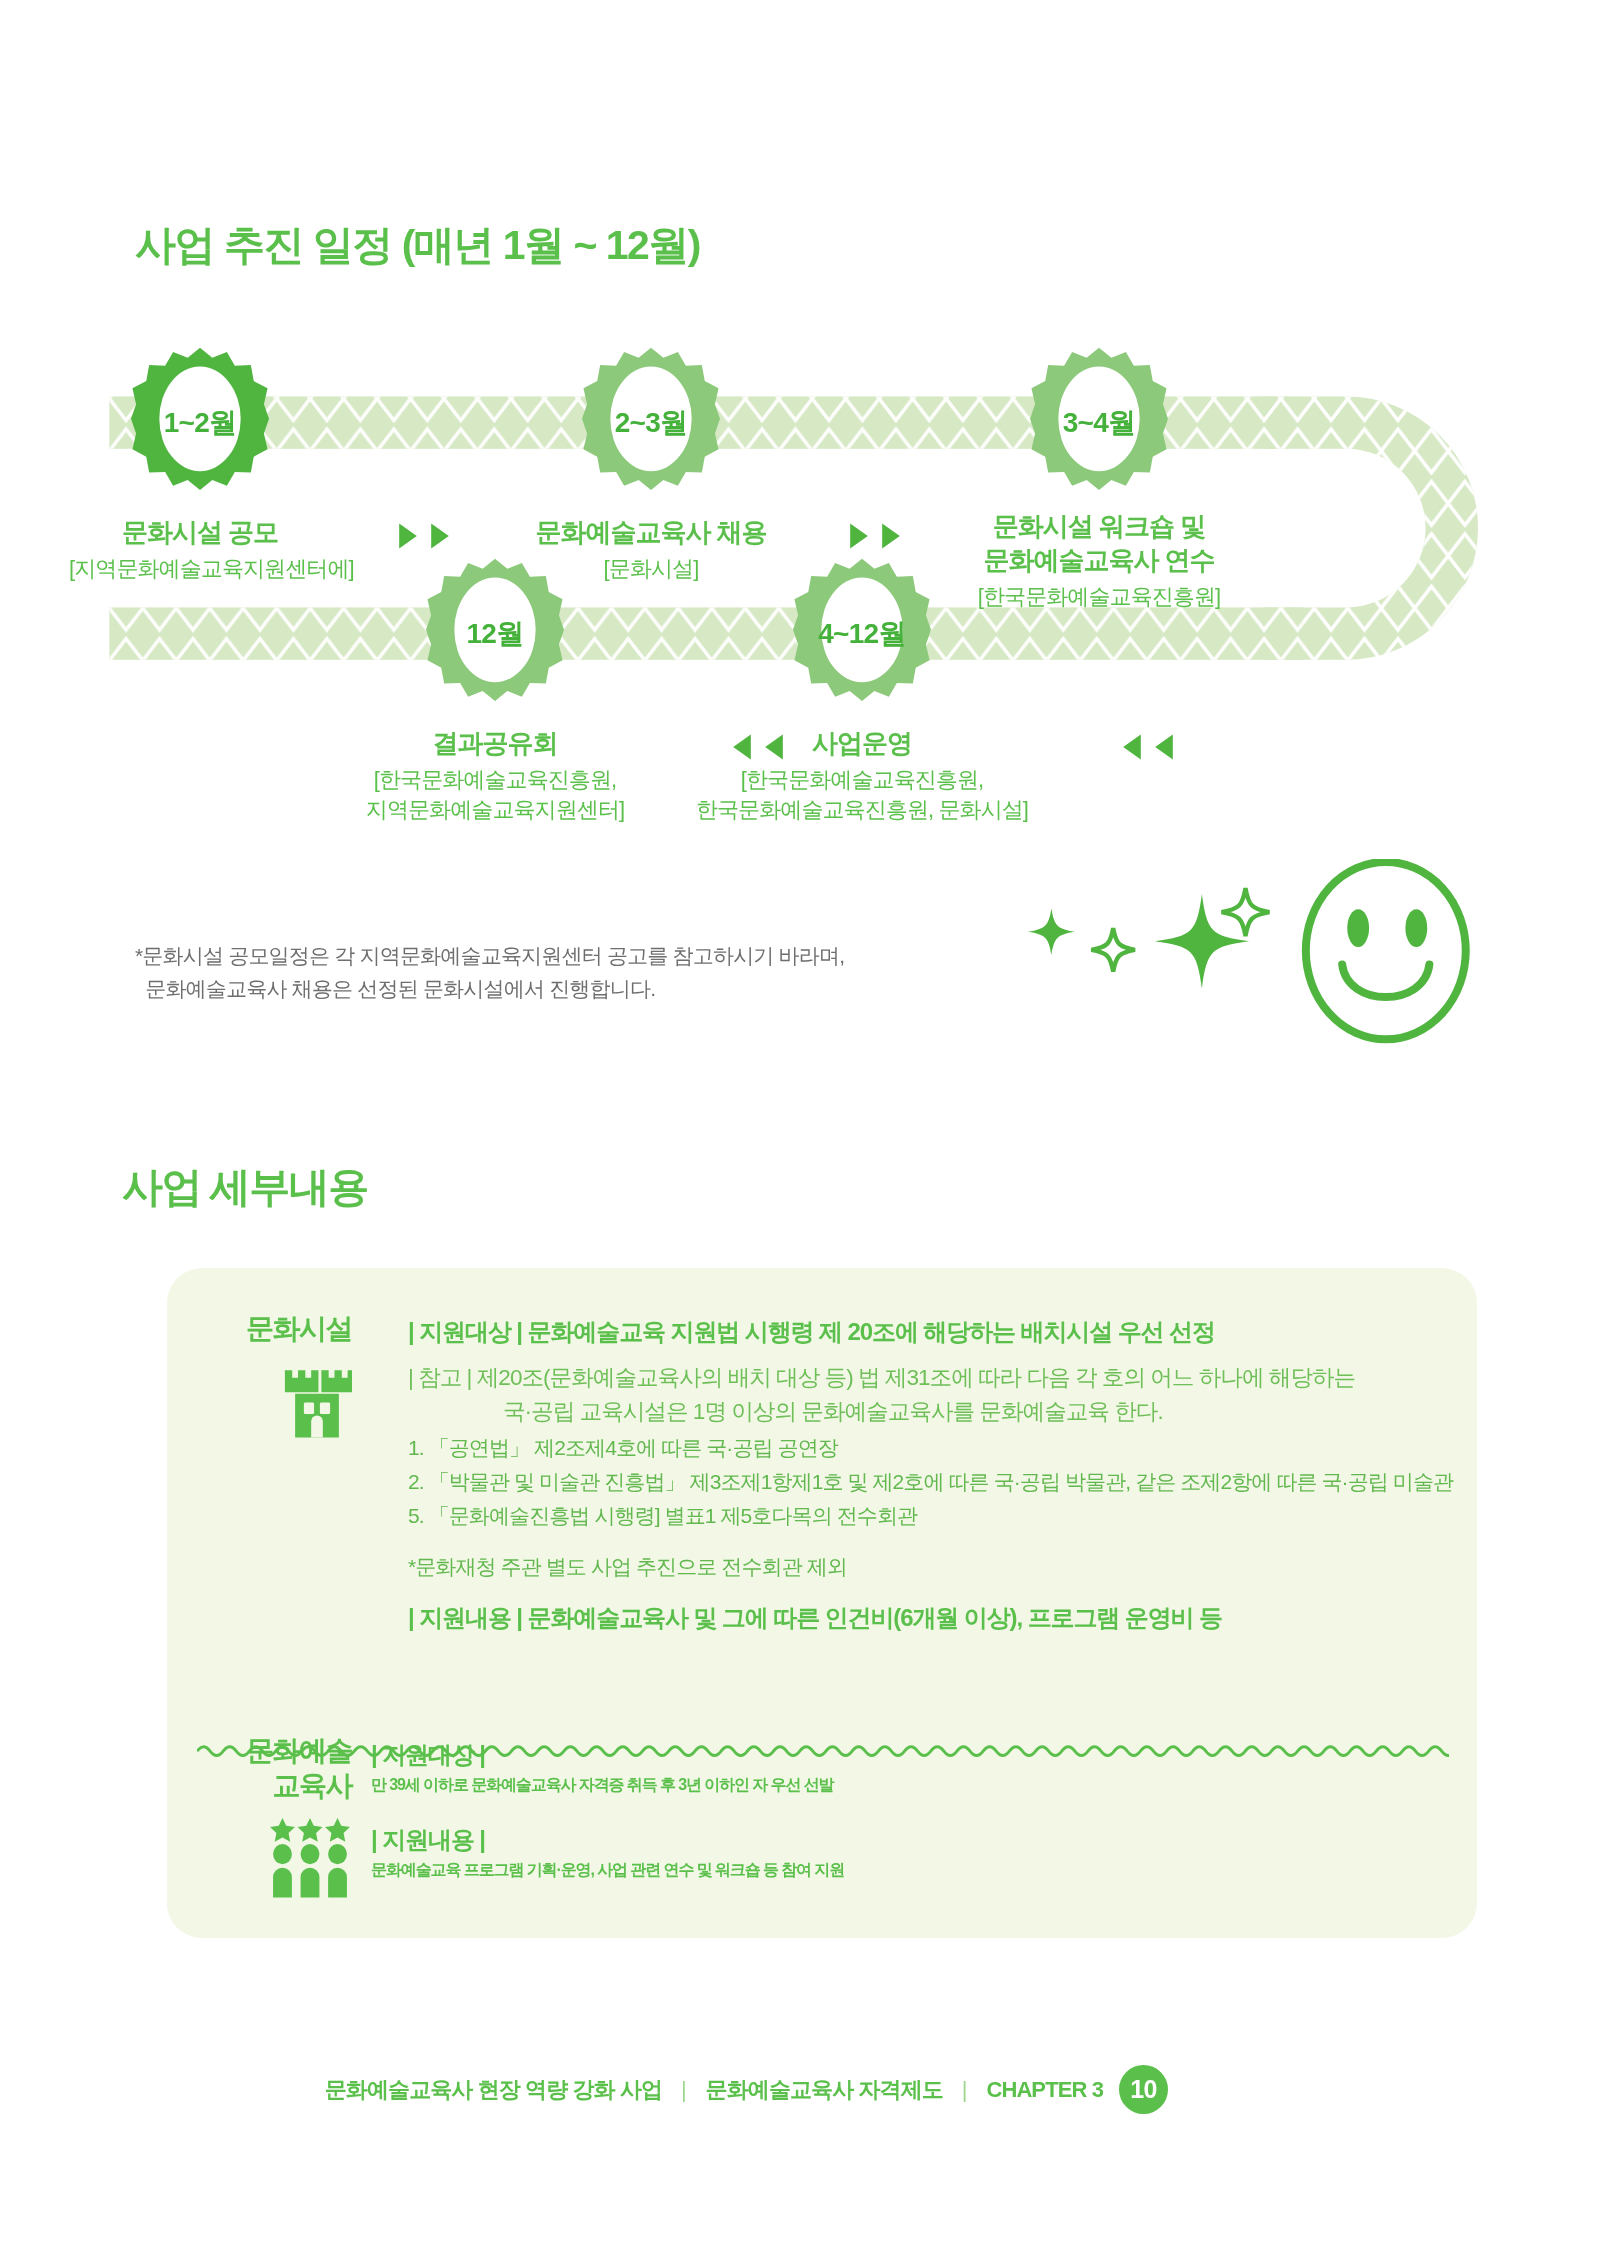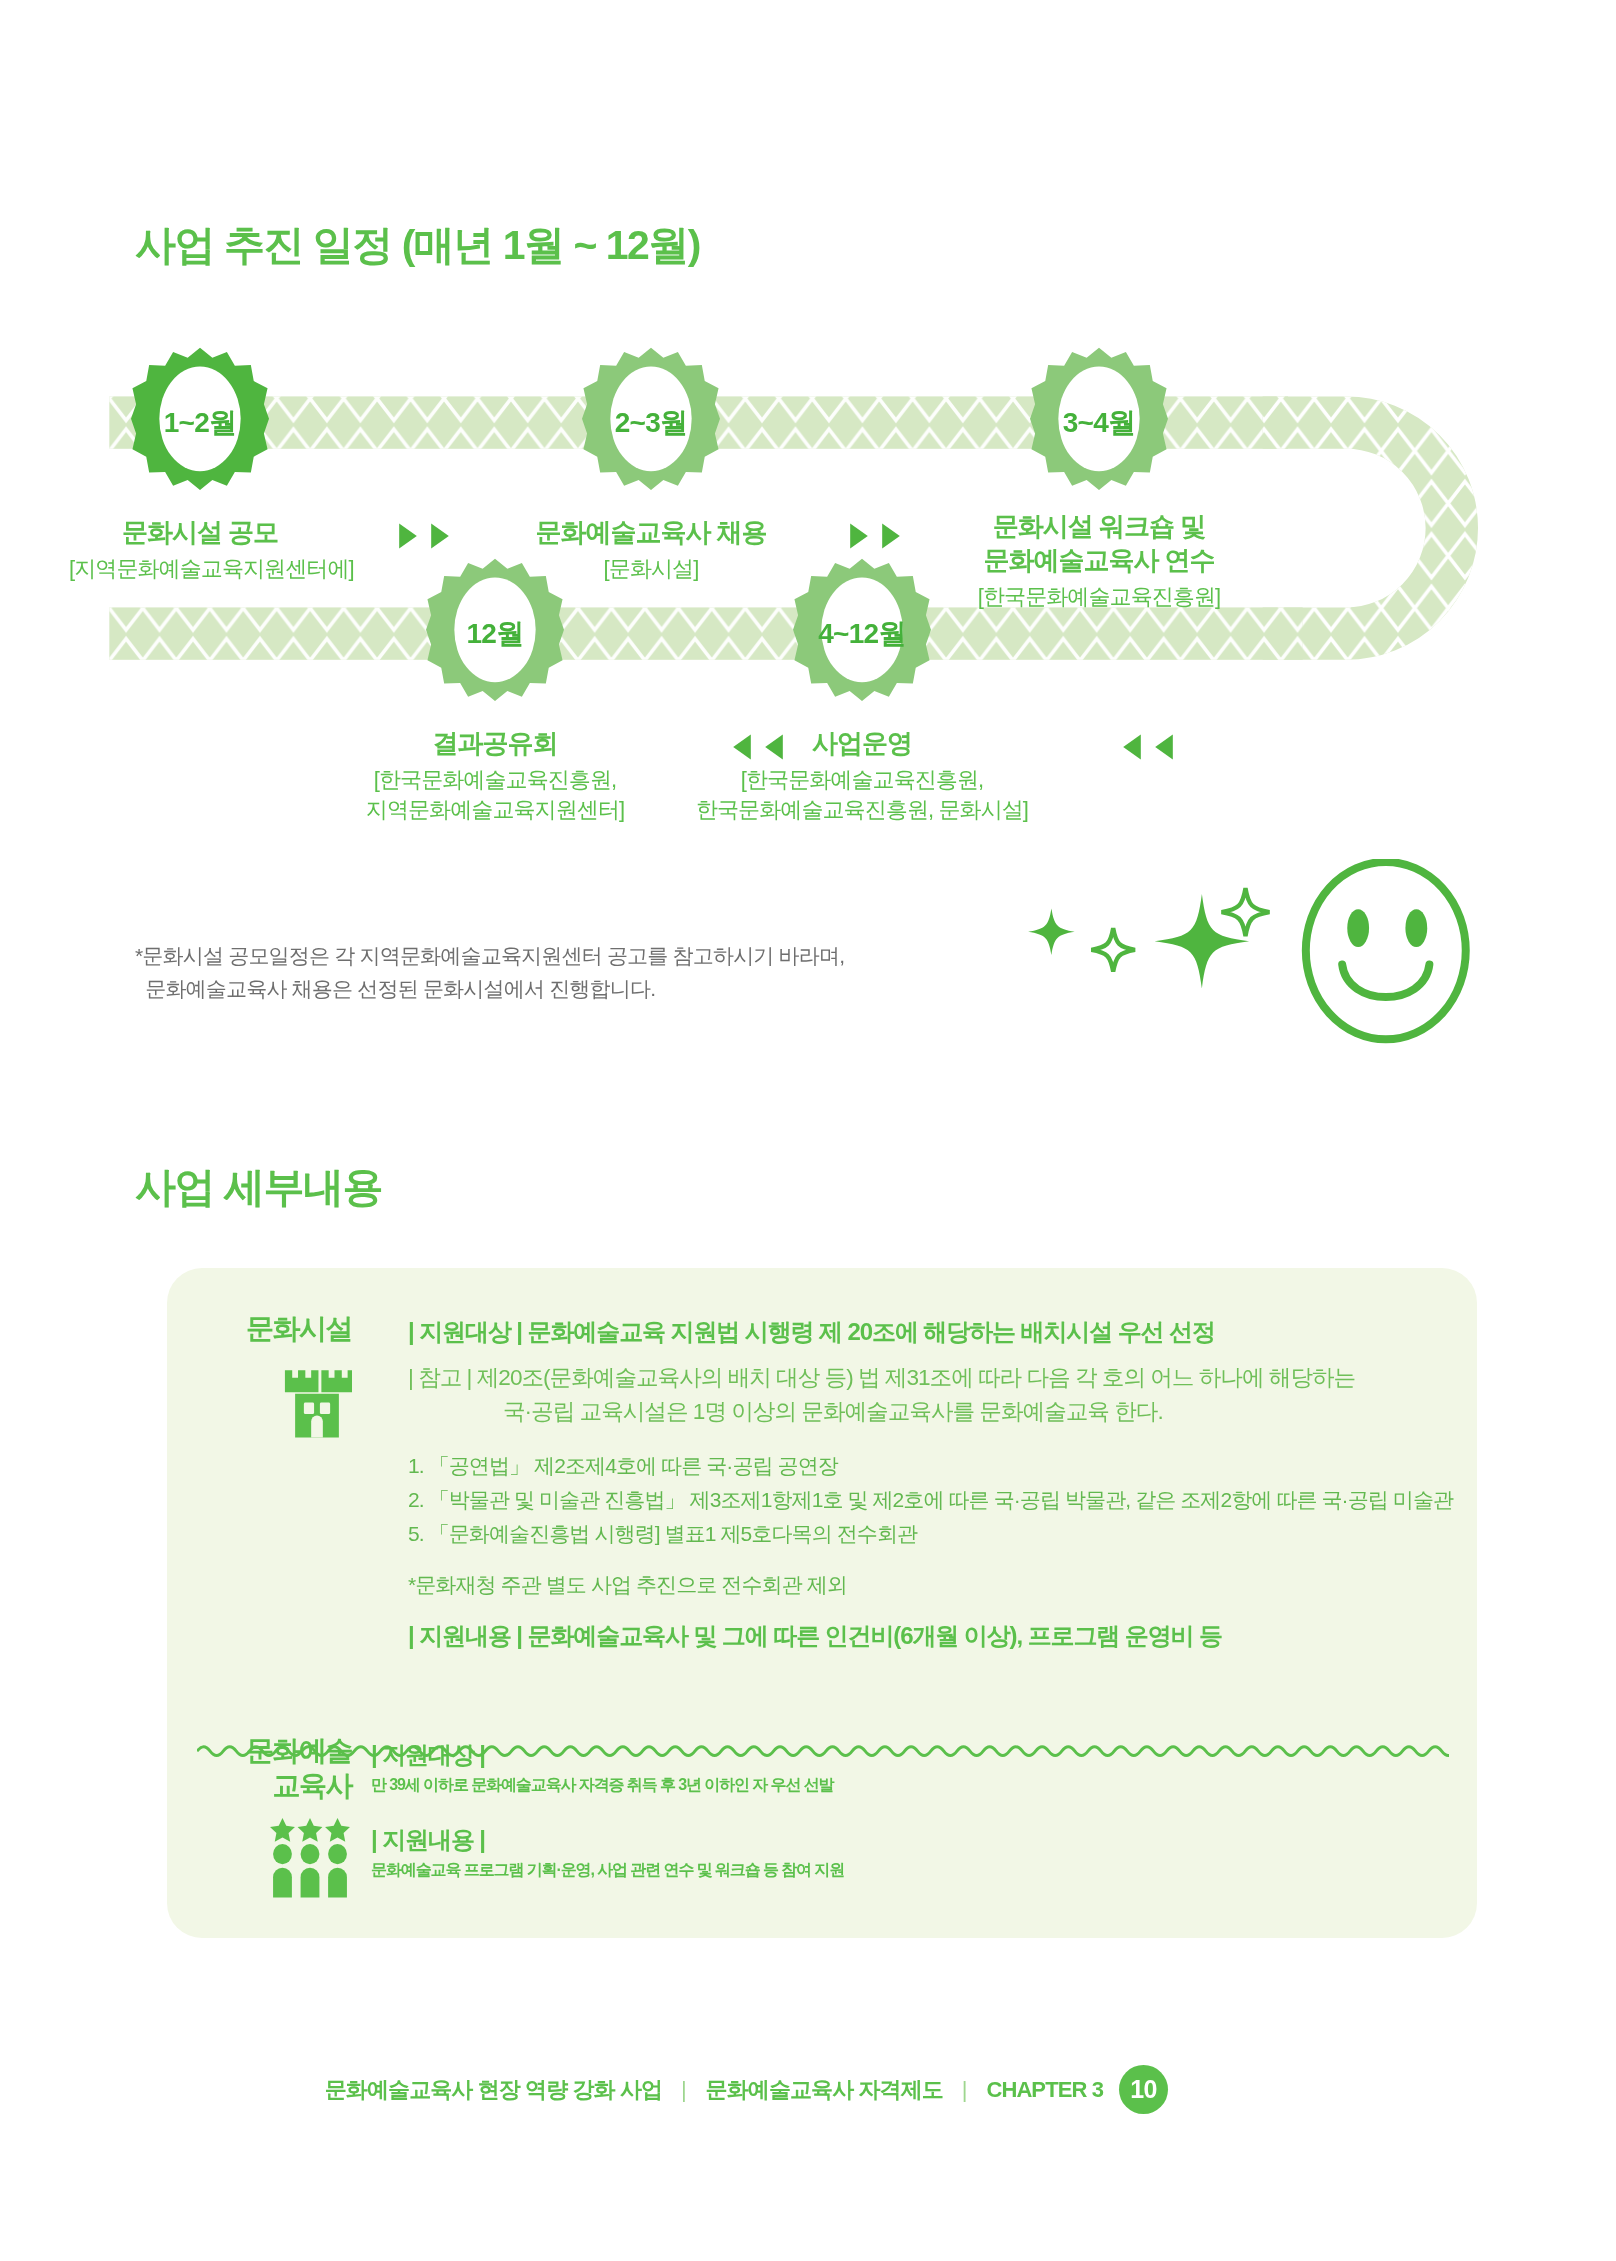--- a/index.html
+++ b/index.html
@@ -22,21 +22,21 @@
   
   .section-title {
     position: absolute;
     font-size: 41px;
     font-weight: 700;
     letter-spacing: -1.5px;
     color: #5BC04B;
     white-space: nowrap;
   }
   #schedule-title { left: 135px; top: 218px; }
-  #detail-title   { left: 135px; top: 1160px; }
+  #detail-title   { left: 122px; top: 1160px; font-family: Liberation Serif, serif; }
 
   
   .timeline {
     position: absolute;
     left: 109px;
     top: 320px;
     width: 1405px;
     height: 553px;
   }
   .timeline svg.track {
@@ -174,21 +174,21 @@
   .note {
     font-size: 22.6px;
     font-weight: 400;
     letter-spacing: -1px;
     color: #6FBF58;
     line-height: 1.48;
     margin-top: 11.6px;
   }
   .note .note-l2 { display: block; padding-left: 95px; }
 
-  .numlist { margin-top: 21px; }
+  .numlist { margin-top: 3px; }
   .numlist li {
     list-style: none;
     font-size: 21px;
     font-weight: 400;
     letter-spacing: -0.9px;
     color: #62B84F;
     line-height: 1.62;
     white-space: nowrap;
   }
 

